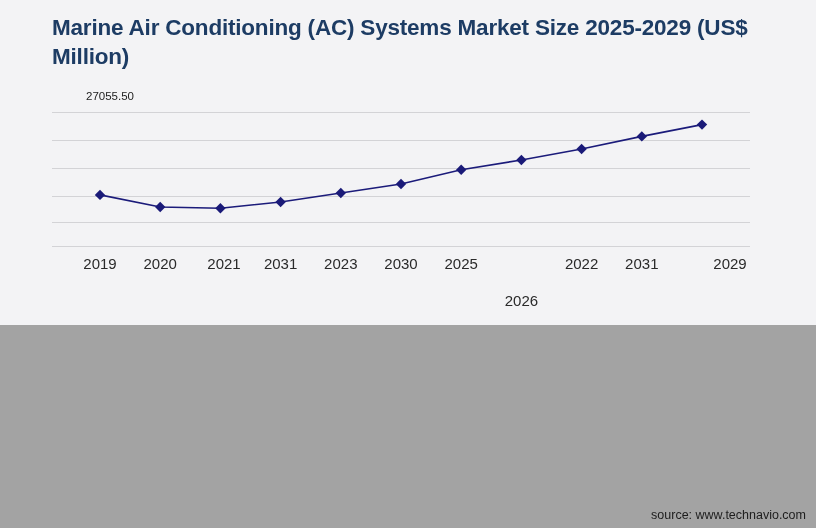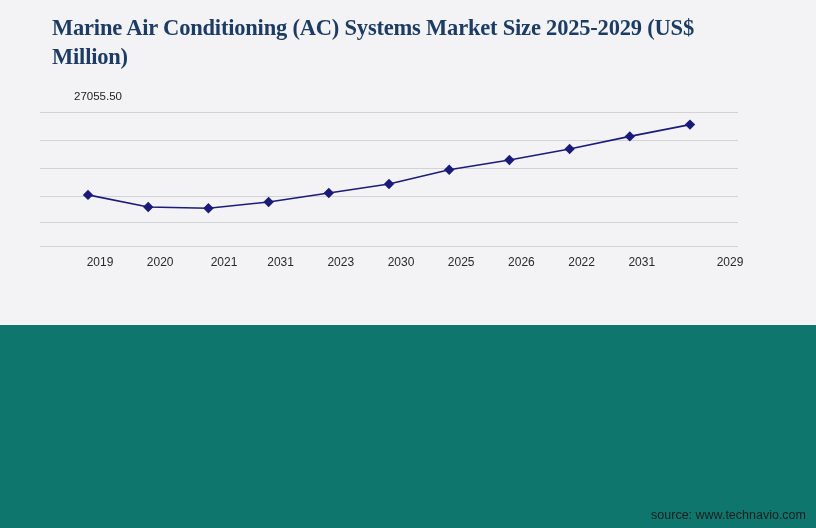--- a/index.html
+++ b/index.html
@@ -12,45 +12,45 @@
   #page{position:absolute;inset:0;}
 
   
   .chart-panel{
     position:absolute;left:0;top:0;width:816px;height:325px;
     background:#f3f3f5;
   }
   .chart-title{
     position:absolute;left:52px;top:14px;width:700px;
     font-size:22.5px;font-weight:bold;line-height:1.28;
-    color:#1d3c64;letter-spacing:-0.2px;font-family:Liberation Serif, serif;
+    color:#1d3c64;letter-spacing:-0.2px;
   }
 
   .plot{
-    position:absolute;left:40px;top:108px;width:698px;height:140px;
+    position:absolute;left:52px;top:108px;width:698px;height:140px;
   }
   .gridline{
     position:absolute;left:0;width:698px;height:1px;background:#d3d3d6;
   }
   .svg-line{position:absolute;left:0;top:-14px;width:698px;height:170px;overflow:visible;}
   .point-label{
     position:absolute;font-size:11.5px;color:#222;white-space:nowrap;
   }
   .xaxis{
     position:absolute;left:52px;top:255px;width:698px;height:22px;
   }
   .xtick{
-    position:absolute;font-size:12px;color:#2a2a2a;
+    position:absolute;font-size:15px;color:#2a2a2a;
     transform:translateX(-50%);white-space:nowrap;
   }
 
   
   .stats-panel{
     position:absolute;left:0;top:325px;width:816px;height:203px;
-    background:#0f766e;
+    background:#a3a3a3;
   }
 
   .source{
     position:absolute;right:10px;bottom:6px;
     font-size:12.5px;color:#1d1d1d;
   }
 </style>
 </head>
 <body>
 
@@ -89,21 +89,21 @@
     </div>
 
     <div class="xaxis">
         <div class="xtick" style="left: 48px;">2019</div>
         <div class="xtick" style="left: 108.2px;">2020</div>
         <div class="xtick" style="left: 172px;">2021</div>
         <div class="xtick" style="left: 228.6px;">2031</div>
         <div class="xtick" style="left: 288.8px;">2023</div>
         <div class="xtick" style="left: 349px;">2030</div>
         <div class="xtick" style="left: 409.2px;">2025</div>
-        <div class="xtick" style="left: 469.4px;">2026</div>
+        <div class="xtick" style="left: 469.4px; margin-top: 37px;">2026</div>
         <div class="xtick" style="left: 529.6px;">2022</div>
         <div class="xtick" style="left: 589.8px;">2031</div>
         <div class="xtick" style="left: 650px; margin-left: 28px;">2029</div>
       </div>
   </div>
 
   <div class="stats-panel">
 
     <div class="source">source: www.technavio.com</div>
   </div>

